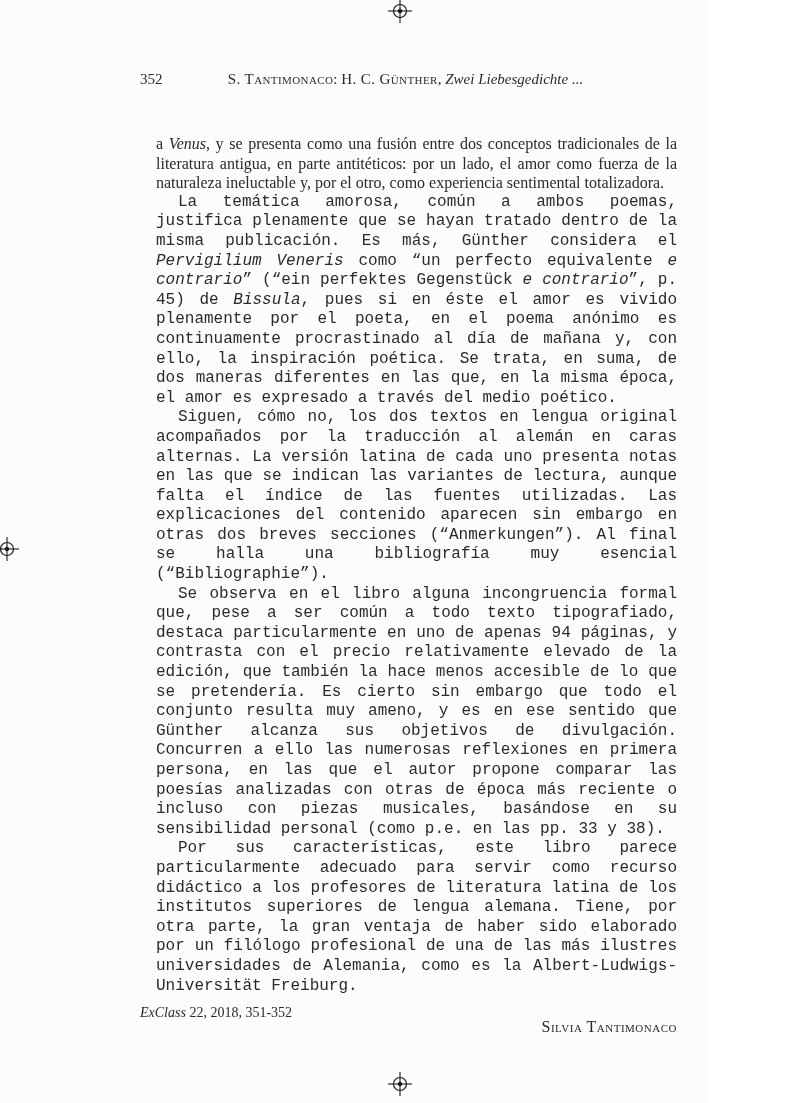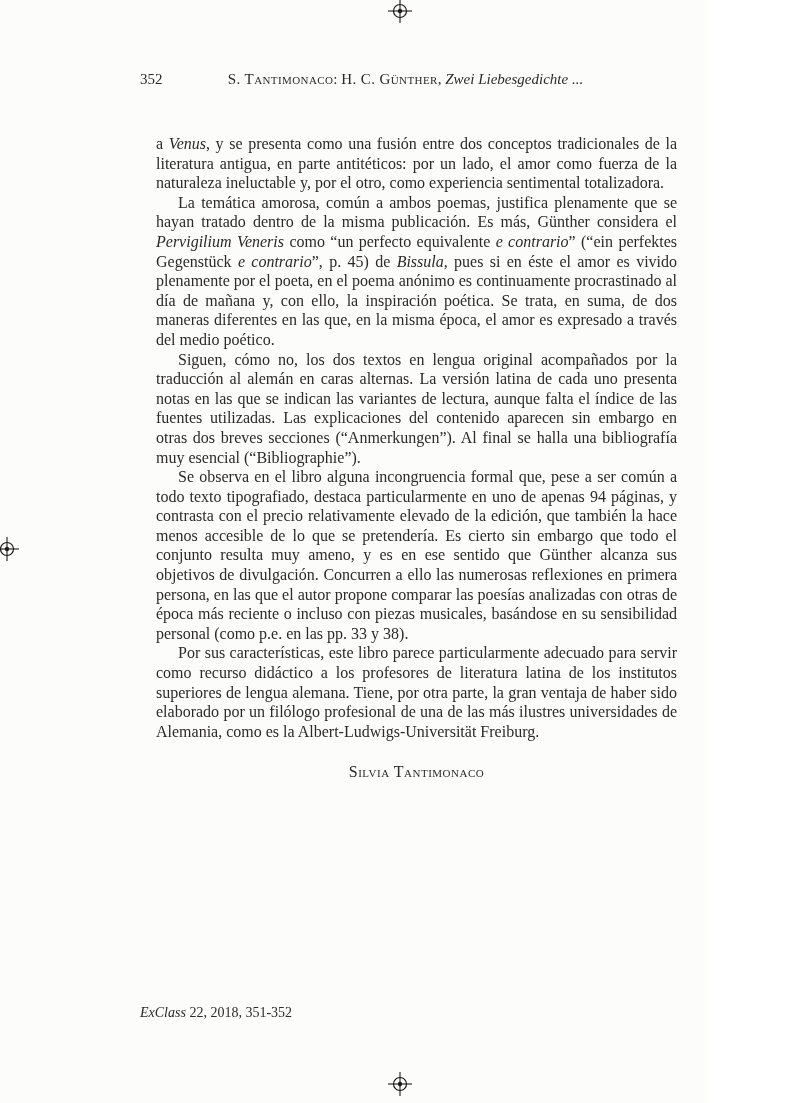--- a/index.html
+++ b/index.html
@@ -45,31 +45,30 @@
     position: absolute;
     left: 140px;
     top: 134px;
     width: 521px;
     font-size: 16px;
     line-height: 19.6px;
     text-align: justify;
     margin-left: 16px;
   }
   .para { margin: 0; }
-  .para.indent { text-indent: 22px; }
+  .para.indent { text-indent: 22px; font-family: Liberation Mono, monospace; }
   
   .signature {
     margin-top: 20px;
     text-align: right;
     line-height: 21px;
   }
   .sig-name {
     font-variant: small-caps;
     letter-spacing: 0.5px;
-    text-align: center;
   }
   
   .page-footer {
     position: absolute;
     left: 140px;
     top: 1005px;
     font-size: 14px;
   }
   
   .reg-mark {

